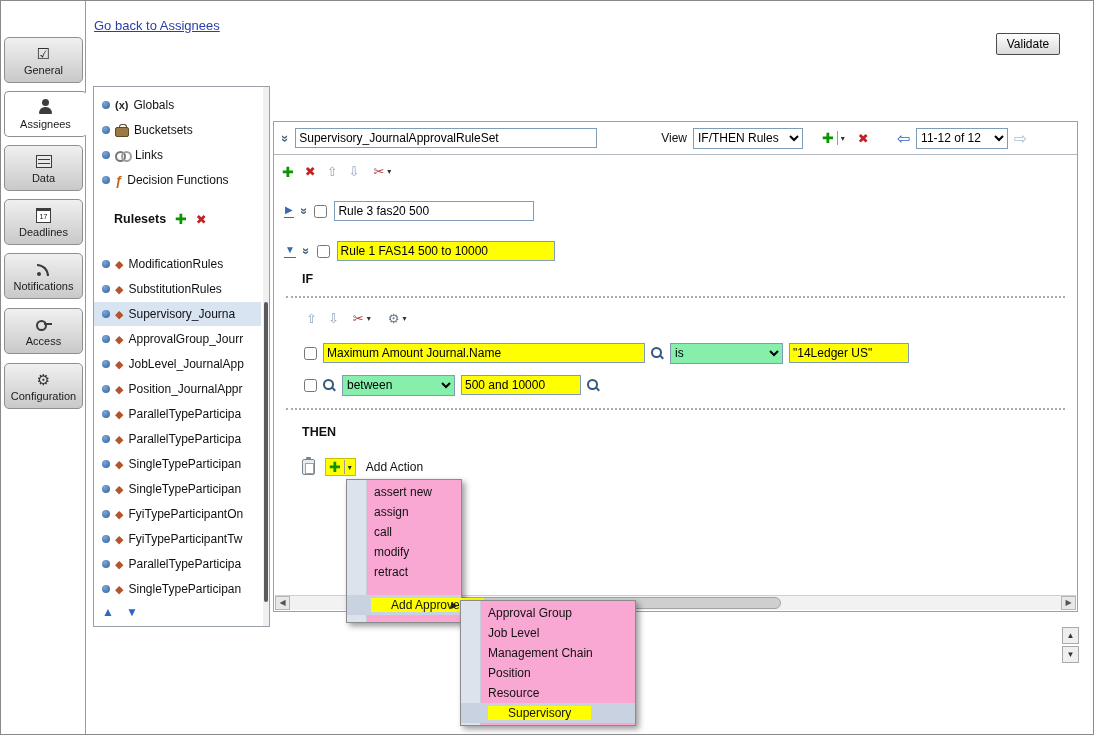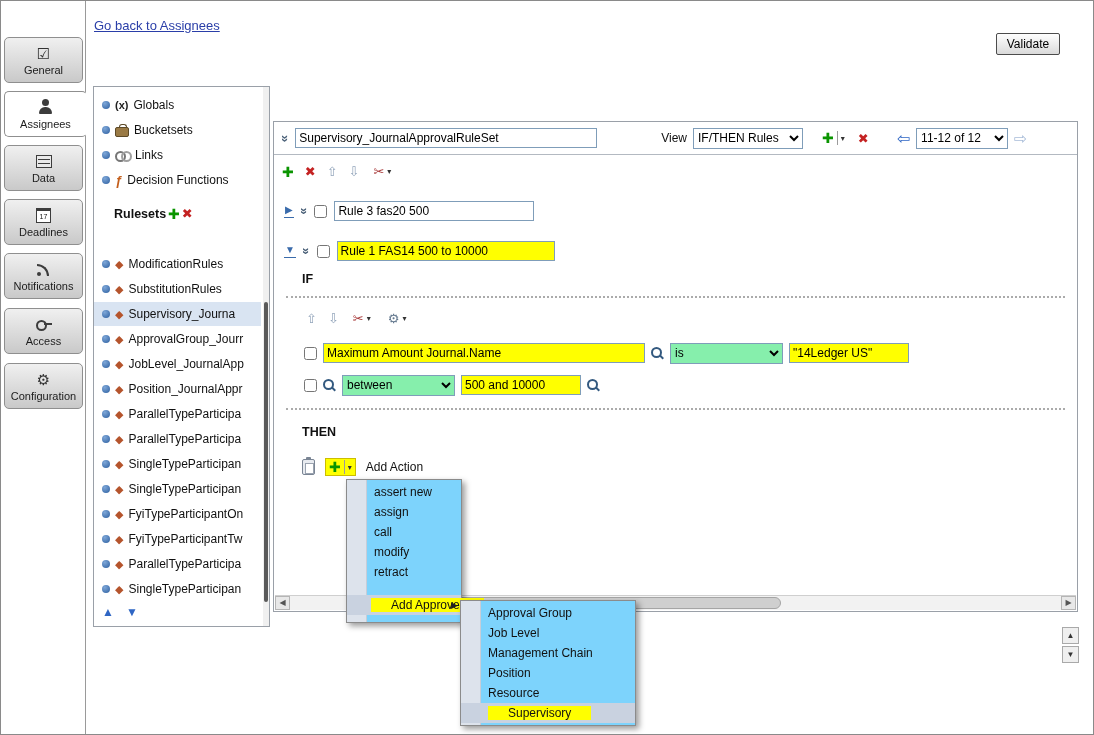--- a/index.html
+++ b/index.html
@@ -45,21 +45,21 @@
   .tlabel{font-size:12px;color:#111}
   .bullet{width:8px;height:8px;border-radius:50%;background:radial-gradient(circle at 35% 30%,#7ea7d8,#2d5fa0);flex:none}
   .gx{font-weight:bold;font-size:11px;color:#222}
   .brief{position:relative;width:14px;height:10px;background:#9a7a45;border:1px solid #5d4a28;border-radius:2px;margin-top:3px;flex:none}
   .brief::before{content:"";position:absolute;left:3px;top:-4px;width:6px;height:3px;border:1px solid #5d4a28;border-bottom:none;border-radius:3px 3px 0 0}
   .linkic{position:relative;width:15px;height:12px;flex:none}
   .linkic::before{content:"";position:absolute;left:0;top:2px;width:7px;height:7px;border:2px solid #767676;border-radius:50%}
   .linkic::after{content:"";position:absolute;left:6px;top:2px;width:7px;height:7px;border:2px solid #a0a0a0;border-radius:50%}
   .fnic{font-style:italic;font-weight:bold;color:#c45f1c;font-size:13px}
   .diamond{color:#b5542c;font-size:11px;line-height:11px;flex:none}
-  .tree-heading{position:absolute;left:20px;top:120px;height:24px;display:flex;align-items:flex-start;gap:2px}
+  .tree-heading{position:absolute;left:20px;top:120px;height:24px;display:flex;align-items:center;gap:9px}
   .rh-label{font-weight:bold;font-size:12.5px}
   .tree-nav{position:absolute;left:8px;top:518px;display:flex;gap:12px}
   .tnav{color:#2f66c4;font-size:12px;cursor:pointer}
   .tree-scrollbar{position:absolute;right:0;top:0;width:6px;height:539px;background:#f0f0f0}
   .tree-thumb{position:absolute;left:1px;top:215px;width:4px;height:300px;background:#5a5a5a;border-radius:2px}
 
   
   .panel{position:absolute;left:272px;top:120px;width:805px;height:491px;border:1px solid #9aa0a8;background:#fff}
   .panel-head{position:absolute;left:0;top:0;right:0;height:33px;border-bottom:1px solid #b3b9c1;display:flex;align-items:center;padding:0 8px}
   .head-chev{color:#4a6078;font-weight:bold;display:inline-block;transform:rotate(90deg);font-size:13px;cursor:pointer}
@@ -111,21 +111,21 @@
   .icon-clipboard::after{content:"";position:absolute;left:2px;top:3px;width:7px;height:9px;background:#fff;border:1px solid #9aa3b0}
   .addaction-label{font-size:12px}
 
   
   .hscroll{position:absolute;left:1px;right:1px;bottom:1px;height:15px;background:#f2f2f2;border-top:1px solid #cfcfcf}
   .hs-btn{position:absolute;top:0;width:15px;height:14px;background:#e8e8e8;border:1px solid #b5b5b5;font-size:8px;line-height:12px;text-align:center;color:#555;cursor:pointer}
   .hs-left{left:0}.hs-right{right:0}
   .hs-thumb{position:absolute;left:176px;top:1px;width:330px;height:12px;background:#cfcfcf;border:1px solid #a5a5a5;border-radius:6px;cursor:grab}
 
   
-  .menu{position:absolute;background:#7dd3fc;border:1px solid #8b8b8b;box-shadow:3px 3px 6px rgba(0,0,0,.4);z-index:50;padding:2px 0}
+  .menu{position:absolute;background:#f9a8d4;border:1px solid #8b8b8b;box-shadow:3px 3px 6px rgba(0,0,0,.4);z-index:50;padding:2px 0}
   .menu-gutter{position:absolute;left:0;top:0;bottom:0;width:20px;background:#dde3ec;border-right:1px solid #c7cdd8}
   .menu-item{position:relative;height:20px;line-height:20px;padding-left:27px;font-size:12px;white-space:nowrap;cursor:pointer}
   .action-menu{left:345px;top:478px;width:116px;height:144px}
   .approver-menu{left:459px;top:599px;width:176px;height:126px}
   .menu-item.add-approver{margin-top:13px;background:#c9d2e0;padding-left:24px}
   .hl-text{background:#ffff00;padding:0 20px}
   .submenu-arrow{position:absolute;right:3px;top:0;font-size:9px;color:#222}
   .menu-item.selected{background:#c9d2e0}
 
   

